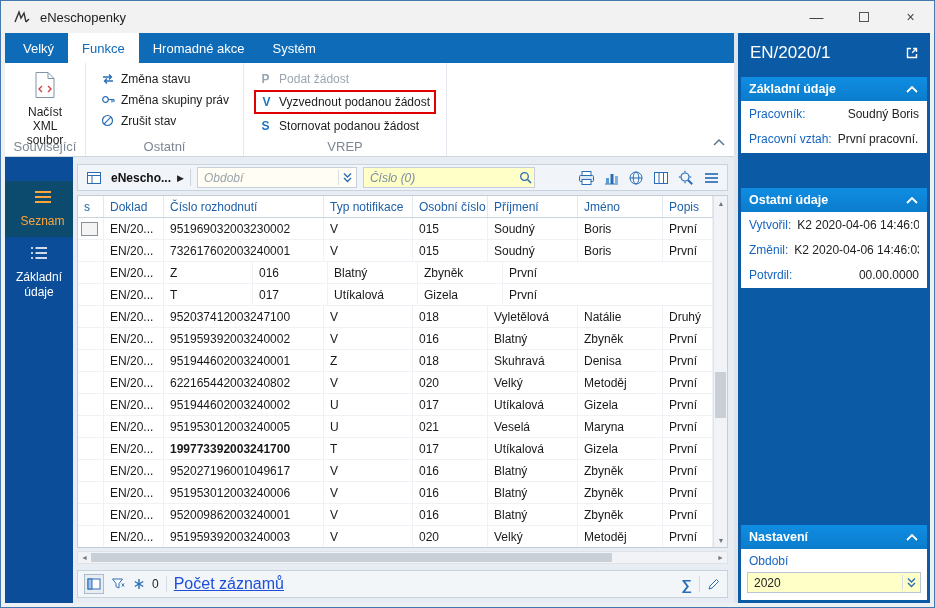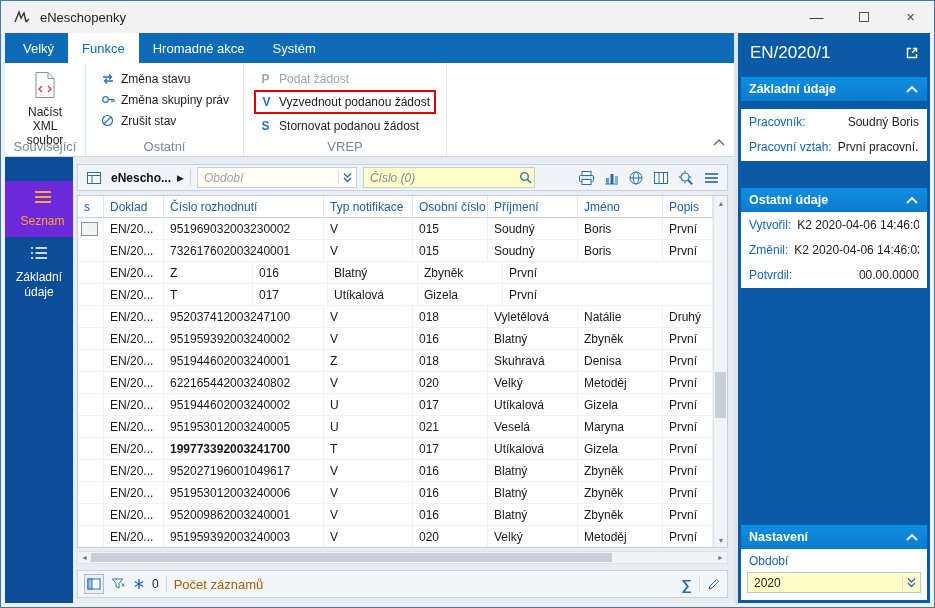--- a/index.html
+++ b/index.html
@@ -38,21 +38,21 @@
   .g3 .ritem { width:178px; }
   .red-box { border:2px solid #e10000; margin:1px 0; }
   .red-box .ritem { height:20px; }
   .collapse-btn { position:absolute; right:8px; bottom:5px; }
 
   
   .content-row { position:absolute; left:0; top:124px; right:0; bottom:0; }
   .sidebar { position:absolute; left:0; top:0; width:68px; bottom:0; background:#0b4d98; }
   .side-item { display:flex; flex-direction:column; align-items:center; gap:5px; padding:8px 2px; color:#fff; font-size:12px; text-align:center; line-height:1.25; cursor:default; }
   .side-item.first { margin-top:24px; }
-  .side-item.active { background:#6d28d9; color:#ffa43b;padding-left:9px; }
+  .side-item.active { background:#0c4a6e; color:#ffa43b;padding-left:9px; }
 
   
   .table-area { position:absolute; left:68px; right:0; top:0; bottom:0; background:#e7edf3; }
   .toolbar { position:absolute; left:4px; top:7px; right:6px; height:27px; background:#f1f5f9; border:1px solid #c9d3de; display:flex; align-items:center; gap:6px; padding:0 5px; }
   .view-label { font-weight:bold; font-size:12px; color:#111; }
   .view-arrow { font-size:9px; color:#222; }
   .tsep { width:1px; height:17px; background:#ccd5de; }
   .combo { height:21px; background:#fffdf4; border:1px solid #c6d0dc; display:flex; align-items:center; }
   .combo.period { width:160px; }
   .combo.search { width:172px; background:#ffffc8; }
@@ -80,32 +80,32 @@
   .hs-arrow { position:absolute; top:0; width:13px; height:11px; display:flex; align-items:center; justify-content:center; font-size:7px; color:#6f7780; }
   .hs-arrow.left { left:0; } .hs-arrow.right { right:0; }
   .hs-thumb { position:absolute; left:13px; top:1px; bottom:1px; width:calc(100% - 128px); background:#c9cfd7; }
 
   
   .statusbar { position:absolute; left:4px; right:6px; top:413px; height:28px; background:#f3f6f9; border:1px solid #c9d3de; display:flex; align-items:center; gap:7px; padding:0 6px; }
   .sb-box { width:20px; height:20px; border:1px solid #aebbc9; background:#e6edf4; display:flex; align-items:center; justify-content:center; }
   .sb-icon { display:flex; align-items:center; justify-content:center; }
   .sb-count { font-size:12px; color:#222; }
   .sb-sep { width:1px; height:16px; background:#d3dbe3; }
-  .sb-label { font-size:13px; color:#a16207; }
+  .sb-label { font-size:16px; color:#1d4ed8;text-decoration:underline; }
   .sb-right { margin-left:auto; display:flex; align-items:center; gap:7px; }
   .sum-glyph { font-size:15px; color:#2a6db5; font-weight:bold; }
 
   
   .right-panel { position:absolute; left:733px; top:0; right:0; bottom:0; background:#0a5aa5; }
   .panel-title { position:absolute; top:10px; left:12px; font-size:17px; color:#fff; }
   .expand-btn { position:absolute; top:12px; right:10px; cursor:default; }
   .sec-header { position:absolute; left:3px; right:3px; height:24px; background:linear-gradient(#0f8de2,#0b7ccc); color:#fff; font-size:12.5px; font-weight:bold; display:flex; align-items:center; padding:0 8px; cursor:default; }
   .sec-header .chev { margin-left:auto; display:flex; }
   .sec-body { position:absolute; left:3px; right:3px; background:#fff; }
-  .sec1h { top:44px; } .sec1b { top:68px; height:52px;margin-top:8px; }
+  .sec1h { top:44px; } .sec1b { top:68px; height:52px; }
   .sec2h { top:155px; } .sec2b { top:179px; height:76px; }
   .sec3h { top:492px; } .sec3b { top:516px; bottom:3px; }
   .field-row { height:25px; display:flex; align-items:center; justify-content:space-between; padding:0 8px; font-size:12px; }
   .f-label { color:#1565c0; white-space:nowrap; }
   .f-value { color:#222; white-space:nowrap; overflow:hidden; margin-left:6px; }
   .period-label { position:absolute; top:5px; left:8px; font-size:12px; color:#1565c0; }
   .period-input { position:absolute; top:23px; left:6px; right:6px; height:21px; background:#ffffc8; border:1px solid #b9c6d6; display:flex; align-items:center; font-size:12px; color:#222; }
   .period-input .val { padding-left:6px; flex:1; }
   .period-input .csep { width:1px; height:15px; background:#d7dee6; }
   .period-input .cbtn { width:17px; display:flex; align-items:center; justify-content:center; }

